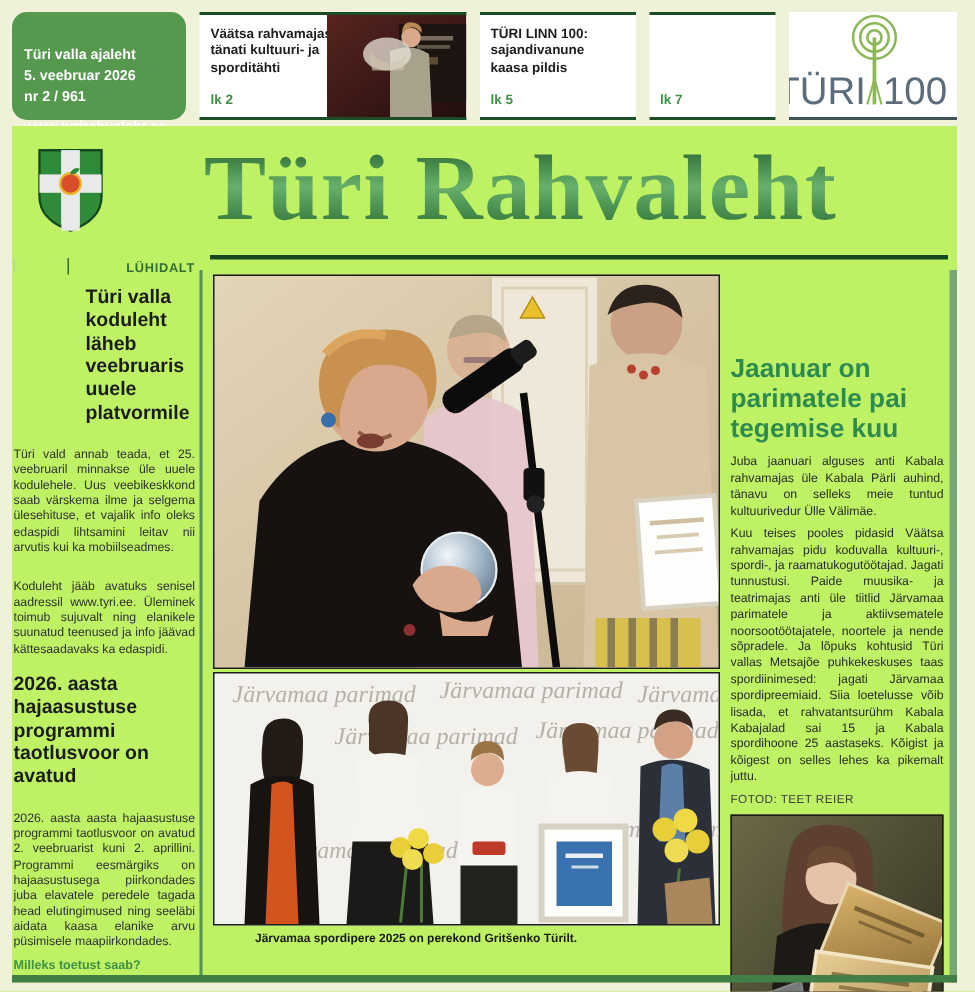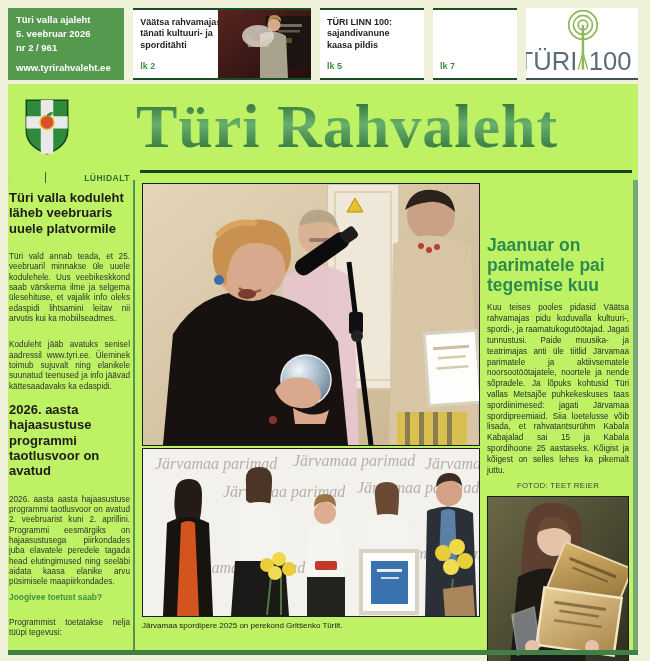--- a/index.html
+++ b/index.html
@@ -5,21 +5,21 @@
   html,body{margin:0;padding:0;}
   body{
     width:650px;height:661px;position:relative;overflow:hidden;
     background:#eff1d8;
     font-family:"Liberation Sans",sans-serif;
     -webkit-font-smoothing:antialiased;
   }
   
   .hdr{position:absolute;left:8px;top:8px;width:630px;height:72px;display:flex;gap:9px;}
   .issue-box{width:122px;background:#55994f;color:#fff;box-sizing:border-box;
-    padding:5px 8px;font-size:9.5px;font-weight:bold;line-height:1.45;}
+    padding:22px 8px;font-size:9.5px;font-weight:bold;line-height:1.45;border-radius:10px;}
   .issue-url{margin-top:7px;}
   .teaser{background:#fff;border-top:2px solid #1b4d26;border-bottom:2px solid #1b4d26;
     box-sizing:border-box;padding:7px 7px;position:relative;}
   .t1{width:187px;} .t2{width:109px;} .t3{width:88px;}
   .teaser-title{font-size:9px;font-weight:bold;color:#1d1d1d;line-height:1.25;width:88px;}
   .t2 .teaser-title,.t3 .teaser-title{width:auto;}
   .teaser-page{position:absolute;left:7px;bottom:7px;font-size:9px;font-weight:bold;color:#3f9144;}
   .thumb{position:absolute;right:0;top:0;width:93px;height:68px;overflow:hidden;}
   .logo-cell{flex:1;background:#fff;border-bottom:2px solid #42525b;display:flex;
     align-items:flex-end;justify-content:center;}
@@ -37,37 +37,37 @@
     background:linear-gradient(180deg,#16501f 5%,#67b06b 48%,#1d5c27 95%);
     -webkit-background-clip:text;background-clip:text;-webkit-text-fill-color:transparent;
   }
   .mast-rule{position:absolute;left:132px;right:6px;top:86px;height:3px;background:#14481e;}
   
   .left-col{position:absolute;left:1px;top:88px;width:121px;bottom:5px;overflow:hidden;}
   .sec-tag{display:flex;align-items:center;height:11px;margin-bottom:7px;gap:35px;}
   .tag-block{width:26px;height:9px;background:#b9d39c;}
   .tag-bar{width:4px;height:11px;background:#2f6e35;margin-right:4px;}
   .sec-tag-label{font-size:8.5px;font-weight:bold;color:#2f6e35;letter-spacing:.5px;}
-  .lh1{font-size:13px;font-weight:bold;color:#1c1c1c;line-height:1.18;margin:0 0 6px 0;}
+  .lh1{font-size:13px;font-weight:bold;color:#1c1c1c;line-height:1.18;margin:0 0 6px 0;padding-left:48px;}
   .lbody{font-size:8.2px;color:#303030;line-height:1.26;text-align:justify;margin:16px 0 4px 0;}
   .lsub{font-size:8.4px;font-weight:bold;color:#3f9144;margin:3px 0 2px 0;}
   .lh2{font-size:13px;font-weight:bold;color:#1c1c1c;line-height:1.18;margin:10px 0 6px 0;}
   
   .photo{position:absolute;border:1px solid #1d1d1d;overflow:hidden;background:#cbb694;}
   .photo-main{left:134px;top:99px;width:336px;height:261px;}
   .photo-family{left:134px;top:364px;width:336px;height:167px;background:#f3f1ec;}
-  .cap{font-size:8px;font-weight:normal;color:#1a1a1a;line-height:1.3;}
+  .cap{font-size:8px;font-weight:bold;color:#1a1a1a;line-height:1.3;margin-left:28px;}
   .cap-family{position:absolute;left:134px;top:537px;width:336px;}
   .bdrop{position:absolute;font-family:"Liberation Serif",serif;font-style:italic;
     font-size:16px;color:#b5b0a8;white-space:nowrap;}
   
   .right-col{position:absolute;left:479px;top:96px;width:142px;}
   .rh1{font-size:17.5px;font-weight:bold;color:#2e8b4f;line-height:1.15;margin:55px 0 8px 0;}
   .rbody{font-size:8.2px;color:#2b2b2b;line-height:1.32;text-align:justify;margin:0 0 4px 0;}
-  .rcredit{font-size:7.8px;color:#3c3c3c;letter-spacing:.3px;margin:4px 0 6px 0;text-align:center;}
+  .rcredit{font-size:7.8px;color:#3c3c3c;letter-spacing:.3px;margin:4px 0 6px 0;}
   .photo-girl{position:relative;width:140px;height:167px;border:1px solid #1d1d1d;
     overflow:hidden;background:#3f3f2c;}
   svg{display:block;}
 </style>
 </head>
 <body>
 
 <div class="hdr">
   <div class="issue-box">
     <div>Türi valla ajaleht</div>
@@ -149,21 +149,21 @@
       <span class="tag-bar"></span>
       <span class="sec-tag-label">LÜHIDALT</span>
     </div>
 
     <h1 class="lh1">Türi valla koduleht läheb veebruaris uuele platvormile</h1>
     <p class="lbody">Türi vald annab teada, et 25. veebruaril minnakse üle uuele kodulehele. Uus veebikeskkond saab värskema ilme ja selgema ülesehituse, et vajalik info oleks edaspidi lihtsamini leitav nii arvutis kui ka mobiilseadmes.</p>
     <p class="lbody">Koduleht jääb avatuks senisel aadressil www.tyri.ee. Üleminek toimub sujuvalt ning elanikele suunatud teenused ja info jäävad kättesaadavaks ka edaspidi.</p>
 
     <h1 class="lh2">2026. aasta hajaasustuse programmi taotlusvoor on avatud</h1>
     <p class="lbody">2026. aasta aasta hajaasustuse programmi taotlusvoor on avatud 2. veebruarist kuni 2. aprillini. Programmi eesmärgiks on hajaasustusega piirkondades juba elavatele peredele tagada head elutingimused ning seeläbi aidata kaasa elanike arvu püsimisele maapiirkondades.</p>
-    <div class="lsub">Joogivee toetust saab?</div>
+    <div class="lsub">Milleks toetust saab?</div>
     <p class="lbody" style="margin-bottom:0">Programmist toetatakse nelja tüüpi tegevusi:</p>
 
   </div>
 
   <div class="photo photo-main">
     <svg width="336" height="261" viewBox="0 0 336 261">
       <defs>
         <linearGradient id="wall" x1="0" y1="0" x2="1" y2="1">
           <stop offset="0" stop-color="#e3d5b8"></stop>
             <stop offset="1" stop-color="#c9b490"></stop>
@@ -279,20 +279,21 @@
         <circle cx="322" cy="112" r="8" fill="#e8cf3a"></circle>
           <circle cx="308" cy="118" r="8" fill="#f0dc52"></circle>
       </g>
       <path d="M300,140 l30,-4 l2,31 l-30,0 z" fill="#a9865c"></path>
     </svg>
   </div>
   <div class="cap cap-family">Järvamaa spordipere 2025 on perekond Gritšenko Türilt.</div>
 
   <div class="right-col">
     <h2 class="rh1">Jaanuar on parimatele pai tegemise kuu</h2>
+    <p class="rbody">Juba jaanuari alguses anti Kabala rahvamajas üle Kabala Pärli auhind, tänavu on selleks meie tuntud kultuurivedur Ülle Välimäe.</p>
     <p class="rbody">Kuu teises pooles pidasid Väätsa rahvamajas pidu koduvalla kultuuri-, spordi-, ja raamatukogutöötajad. Jagati tunnustusi. Paide muusika- ja teatrimajas anti üle tiitlid Järvamaa parimatele ja aktiivsematele noorsootöötajatele, noortele ja nende sõpradele. Ja lõpuks kohtusid Türi vallas Metsajõe puhkekeskuses taas spordiinimesed: jagati Järvamaa spordipreemiaid. Siia loetelusse võib lisada, et rahvatantsurühm Kabala Kabajalad sai 15 ja Kabala spordihoone 25 aastaseks. Kõigist ja kõigest on selles lehes ka pikemalt juttu.</p>
     <div class="rcredit">FOTOD: TEET REIER</div>
 
     <div class="photo-girl">
       <svg width="140" height="167" viewBox="0 0 140 167">
         <defs>
           <linearGradient id="olive" x1="0" y1="0" x2="1" y2="1">
             <stop offset="0" stop-color="#6b6847"></stop>
               <stop offset="1" stop-color="#2e2e1f"></stop>
           </linearGradient>

